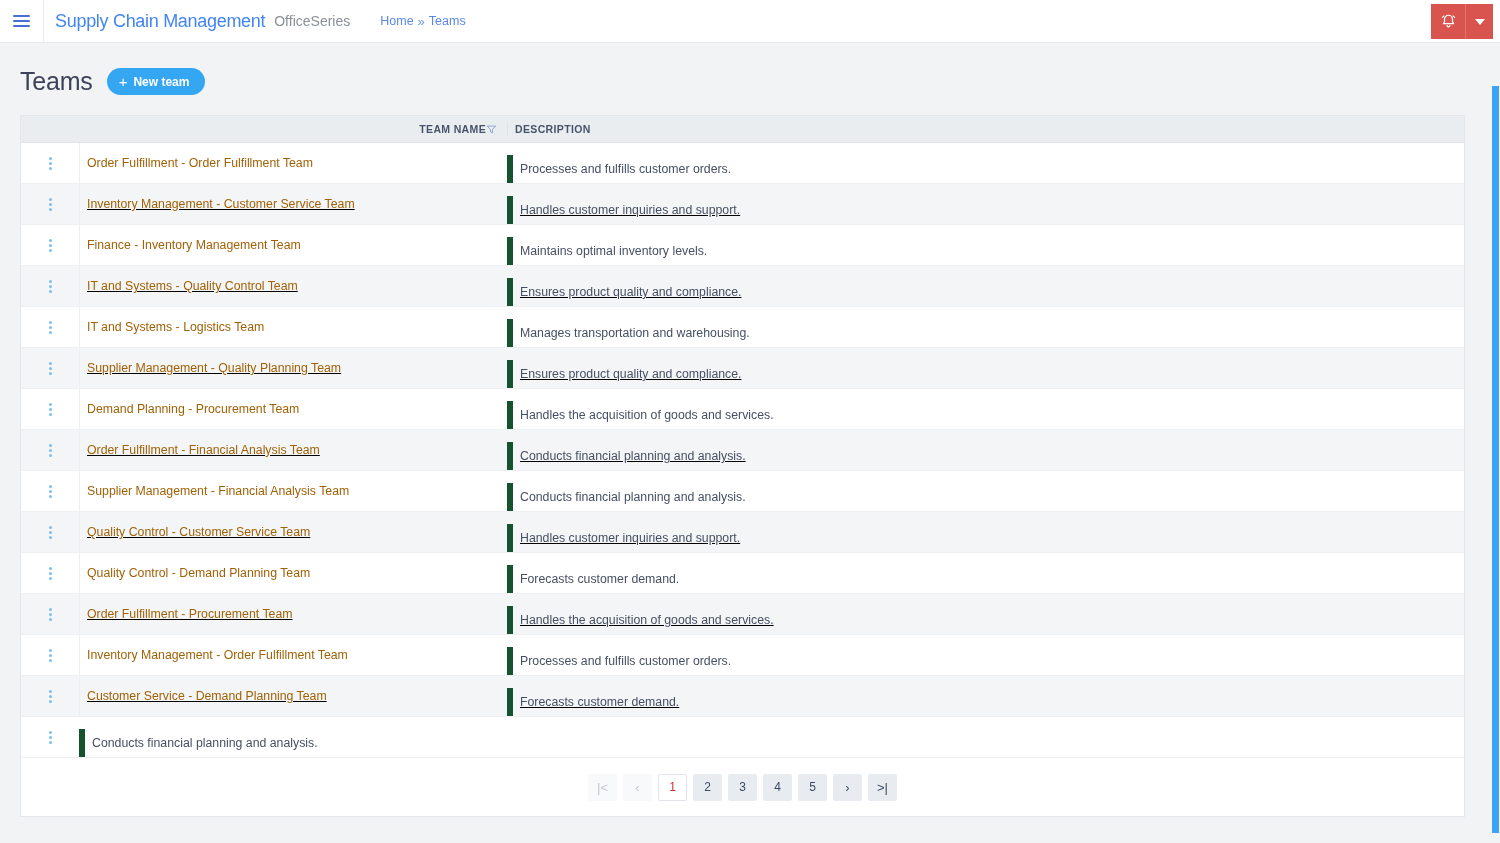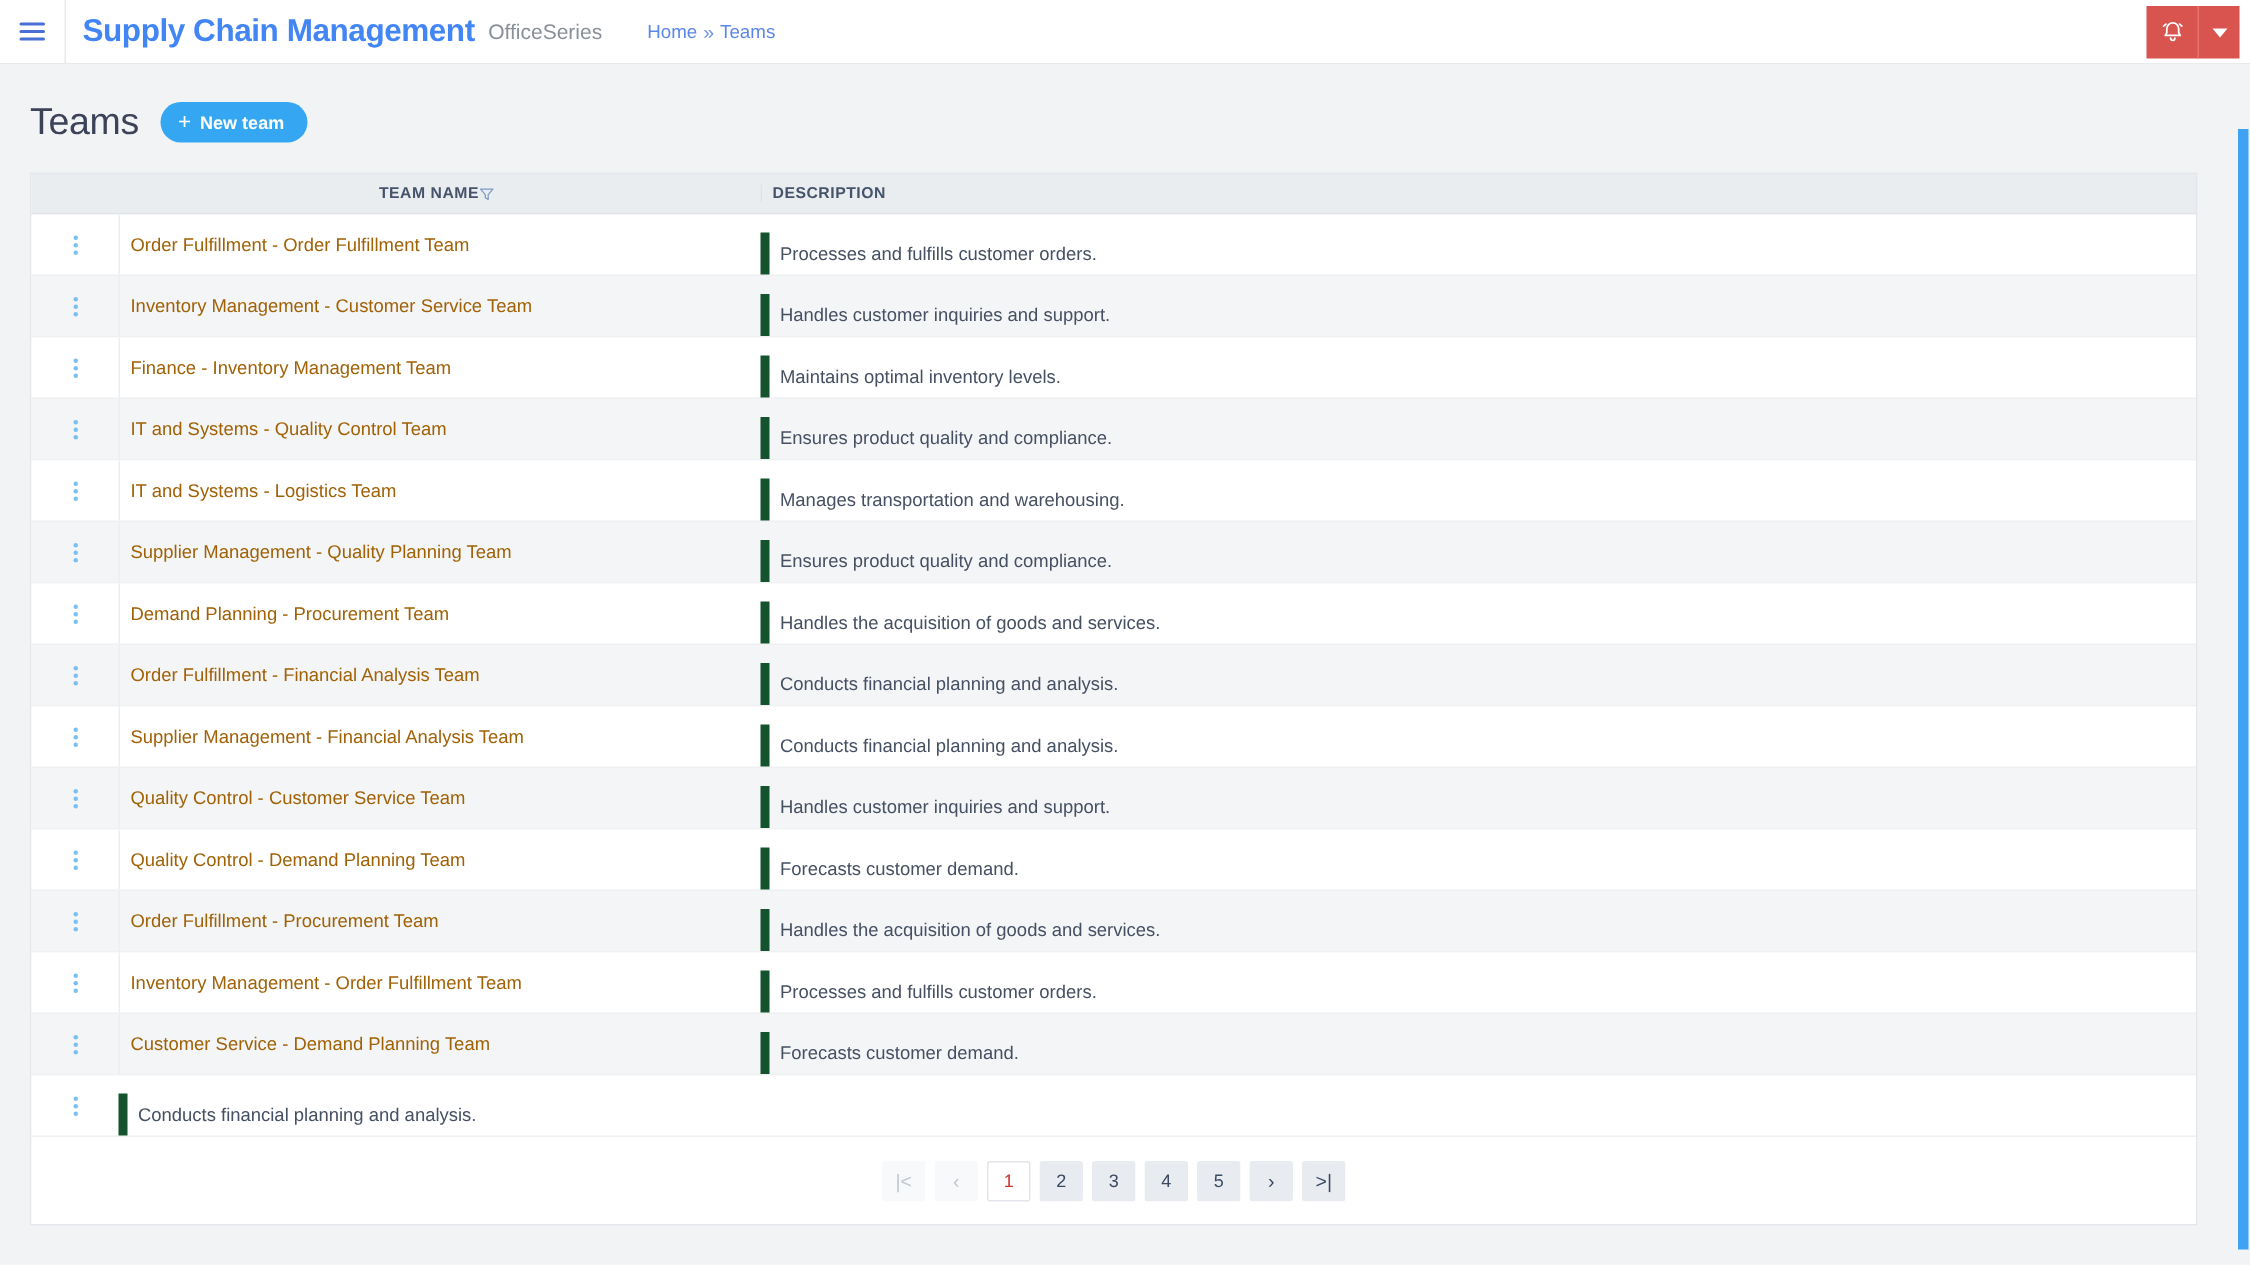--- a/index.html
+++ b/index.html
@@ -28,22 +28,22 @@
     border-right: 1px solid #e8eaed;
   }
   .hamburger span {
     display: block;
     width: 17px; height: 2px;
     background: #4a6fd4;
     border-radius: 1px;
   }
   .brand {
     margin-left: 11px;
-    font-size: 21px;
-    font-weight: bold;
+    font-size: 18px;
+    font-weight: normal;
     color: #4285f4;
     letter-spacing: -0.3px;
     white-space: nowrap;
   }
   .brand-sub {
     margin-left: 9px;
     font-size: 14px;
     color: #8a9099;
     white-space: nowrap;
   }
@@ -131,32 +131,32 @@
 
   .grid-header .hcell {
     font-size: 10.5px;
     font-weight: bold;
     color: #46546b;
     letter-spacing: 0.35px;
     padding-left: 7px;
     display: flex; align-items: center;
     height: 100%;
   }
-  .grid-header .col-name .hcell { justify-content: center; padding-right: 10px; }
+  .grid-header .col-name .hcell { justify-content: flex-end; padding-right: 10px; }
   .grid-header .col-desc { border-left: 1px solid #dfe3e8; }
   .funnel { width: 11px; height: 11px; cursor: pointer; }
 
   .row {
     display: flex;
     height: 41px;
     align-items: stretch;
     border-bottom: 1px solid #eef0f2;
   }
   .row.even { background: #ffffff; }
-  .row.odd  { background: #f4f5f7; }
+  .row.odd  { background: #f4f5f7; text-decoration: underline; }
 
   .cell {
     display: flex; align-items: center;
     padding-left: 7px;
     font-size: 12.3px;
   }
   .row .col-menu { display: flex; align-items: center; justify-content: center; }
   .row .col-name { border-left: 1px solid #eceff2; }
   .row .col-desc { border-left: 6px solid #14532d; margin-top: 12px; }
   .team-link { color: #a16207; cursor: pointer; white-space: nowrap; }

